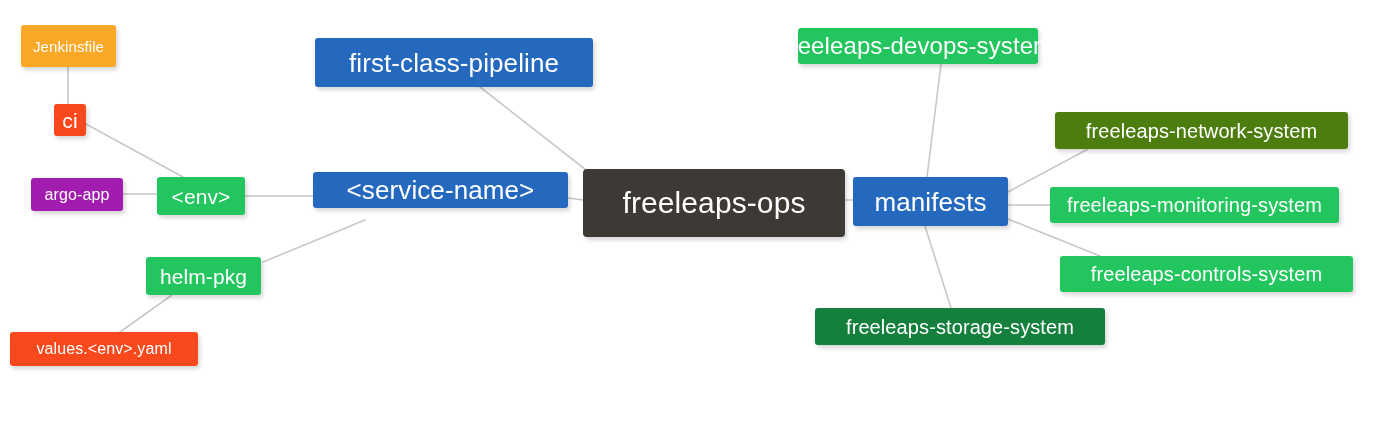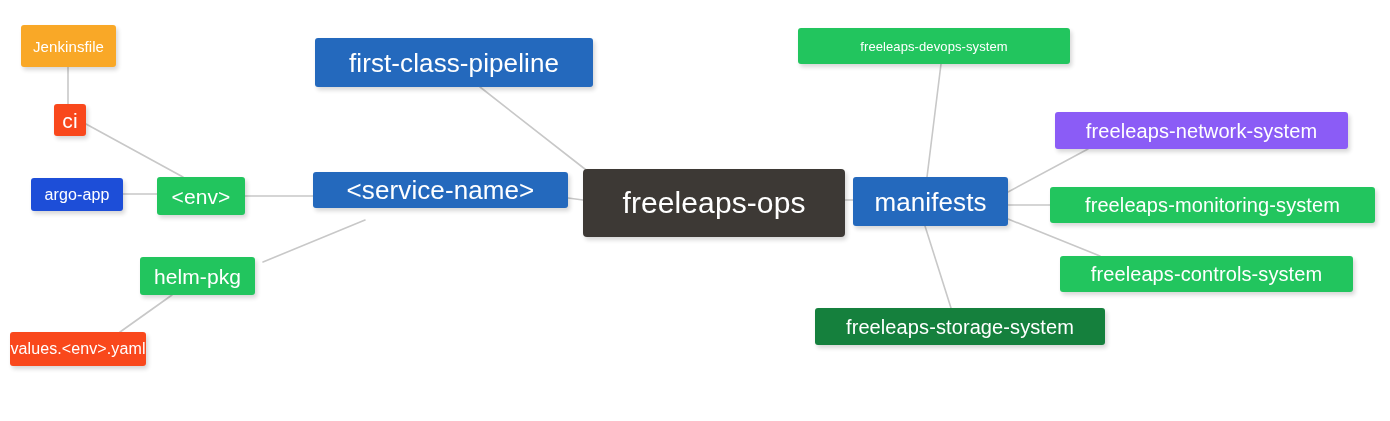--- a/index.html
+++ b/index.html
@@ -76,42 +76,42 @@
       </div>
       <div class="node" style="left: 313px; top: 172px; width: 255px; height: 36px; background: rgb(36, 105, 189); font-size: 26px;">
         <span>&lt;service-name&gt;</span>
       </div>
       <div class="node" style="left: 853px; top: 177px; width: 155px; height: 49px; background: rgb(36, 105, 189); font-size: 26px;">
         <span>manifests</span>
       </div>
       <div class="node" style="left: 157px; top: 177px; width: 88px; height: 38px; background: rgb(34, 197, 94); font-size: 21px; align-items: center;">
         <span>&lt;env&gt;</span>
       </div>
-      <div class="node" style="left: 140px; top: 257px; width: 115px; height: 38px; background: rgb(34, 197, 94); font-size: 21px;">
+      <div class="node" style="left: 146px; top: 257px; width: 115px; height: 38px; background: rgb(34, 197, 94); font-size: 21px;">
         <span>helm-pkg</span>
       </div>
       <div class="node" style="left: 54px; top: 104px; width: 32px; height: 32px; background: rgb(249, 72, 28); font-size: 21px;">
         <span>ci</span>
       </div>
       <div class="node" style="left: 21px; top: 25px; width: 95px; height: 42px; background: rgb(249, 168, 39); font-size: 15px;">
         <span>Jenkinsfile</span>
       </div>
-      <div class="node" style="left: 31px; top: 178px; width: 92px; height: 33px; background: #1d4ed8; font-size: 16px;">
+      <div class="node" style="left: 31px; top: 178px; width: 92px; height: 33px; background: #a21caf; font-size: 16px;">
         <span>argo-app</span>
       </div>
-      <div class="node" style="left: 10px; top: 332px; width: 136px; height: 34px; background: rgb(249, 72, 28); font-size: 16px;">
+      <div class="node" style="left: 10px; top: 332px; width: 188px; height: 34px; background: rgb(249, 72, 28); font-size: 16px;">
         <span>values.&lt;env&gt;.yaml</span>
       </div>
-      <div class="node" style="left: 798px; top: 28px; width: 272px; height: 36px; background: rgb(34, 197, 94); font-size: 13px;">
+      <div class="node" style="left: 798px; top: 28px; width: 240px; height: 36px; background: rgb(34, 197, 94); font-size: 24px;">
         <span>freeleaps-devops-system</span>
       </div>
-      <div class="node" style="left: 1055px; top: 112px; width: 293px; height: 37px; background: #8b5cf6; font-size: 20px;">
+      <div class="node" style="left: 1055px; top: 112px; width: 293px; height: 37px; background: #4d7c0f; font-size: 20px;">
         <span>freeleaps-network-system</span>
       </div>
-      <div class="node" style="left: 1050px; top: 187px; width: 325px; height: 36px; background: rgb(34, 197, 94); font-size: 20px; text-align: center;">
+      <div class="node" style="left: 1050px; top: 187px; width: 289px; height: 36px; background: rgb(34, 197, 94); font-size: 20px; text-align: center;">
         <span>freeleaps-monitoring-system</span>
       </div>
       <div class="node" style="left: 1060px; top: 256px; width: 293px; height: 36px; background: rgb(34, 197, 94); font-size: 20px; text-align: right;">
         <span>freeleaps-controls-system</span>
       </div>
       <div class="node" style="left: 815px; top: 308px; width: 290px; height: 37px; background: #15803d; font-size: 20px;">
         <span>freeleaps-storage-system</span>
       </div>
     </div>
 </div>

